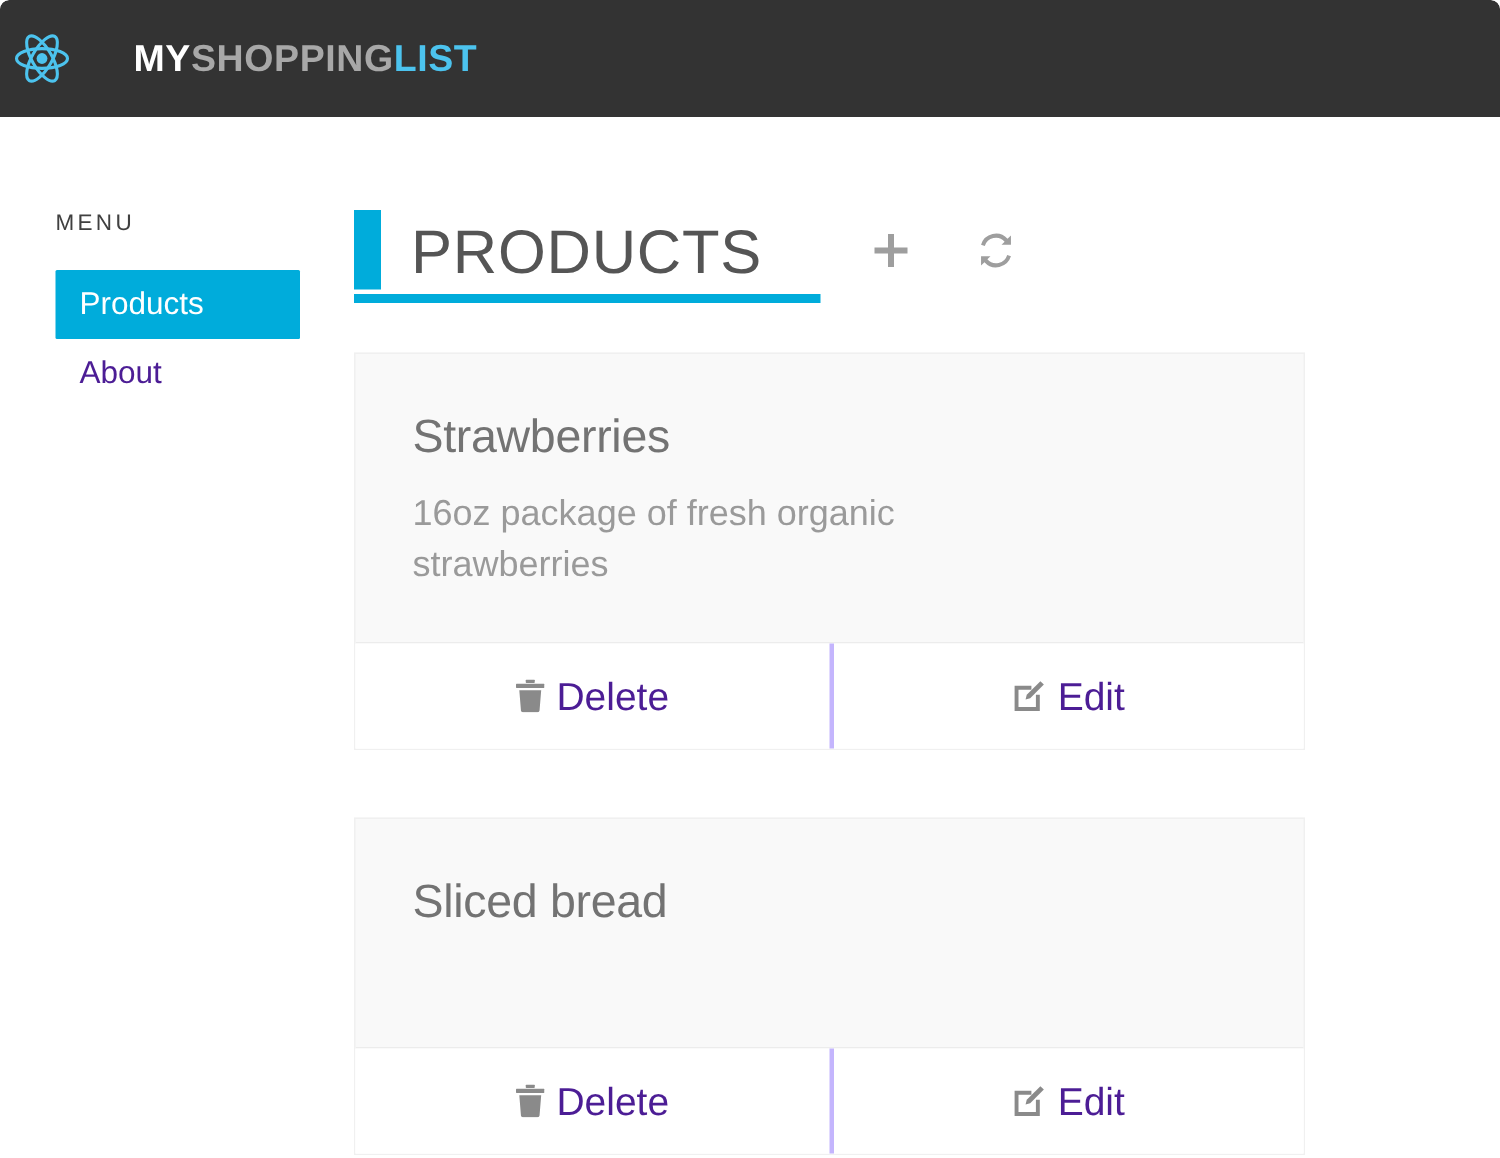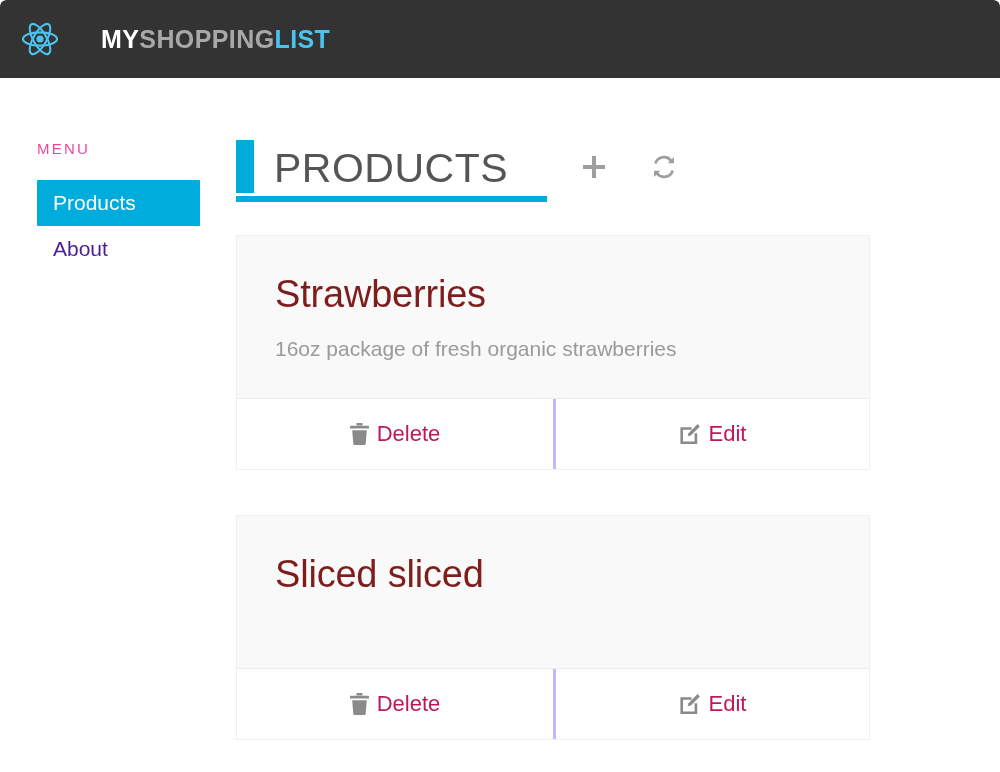--- a/index.html
+++ b/index.html
@@ -21,21 +21,21 @@
     border-radius: 6px;
     overflow: hidden;
   }
 
   
   .navbar {
     height: 78px;
     background: #333333;
     display: flex;
     align-items: center;
-    padding-left: 16px;
+    padding-left: 4px;
     border-top-left-radius: 6px;
     border-top-right-radius: 6px;
   }
 
   .brand-logo {
     width: 48px;
     height: 48px;
     flex: 0 0 48px;
     display: block;
   }
@@ -61,21 +61,21 @@
 
   
   .sidebar {
     width: 236px;
     flex: 0 0 236px;
     padding-left: 37px;
   }
 
   .menu-heading {
     font-size: 15px;
-    color: #ec4899;
+    color: #404040;
     letter-spacing: 2.2px;
     text-transform: uppercase;
     margin-bottom: 23px;
   }
 
   .menu-list { list-style: none; }
 
   .menu-item {
     font-size: 21px;
     color: #4c1d95;
@@ -164,51 +164,51 @@
     border: 1px solid #f0f0f0;
     margin-bottom: 45px;
   }
 
   .card-body {
     padding: 38px 38px 34px 38px;
     min-height: 152px;
   }
 
   .card-title {
-    font-size: 38px;
-    color: #7f1d1d;
+    font-size: 31px;
+    color: #737373;
     font-weight: normal;
     line-height: 1.1;
     margin-bottom: 18px;
     letter-spacing: -0.2px;
   }
 
   .card-text {
-    font-size: 21px;
+    font-size: 24px;
     color: #9a9a9a;
     line-height: 1.42;
     max-width: 430px;
     font-weight: normal;
   }
 
   .card-footer {
     display: flex;
     border-top: 1px solid #ececec;
     background: #ffffff;
   }
 
   .card-btn {
     flex: 1 1 50%;
     height: 70px;
     display: flex;
     align-items: center;
     justify-content: center;
     gap: 8px;
-    font-size: 22px;
-    color: #be185d;
+    font-size: 26px;
+    color: #4c1d95;
     background: #ffffff;
     border: none;
     cursor: pointer;
     font-family: "Liberation Sans", sans-serif;
   }
   .card-btn + .card-btn { border-left: 3px solid #c4b5fd; }
   .card-btn svg { display: block; flex: 0 0 auto; }
 </style>
 </head>
 <body>
@@ -300,21 +300,21 @@
                 <path d="M18.6 1.1l2.3 2.3-9.1 9.1-3.1.8.8-3.1z" fill="#8a8a8a"></path>
               </svg>
             </span>
             <span>Edit</span>
           </button>
         </div>
       </div>
 
       <div class="card">
         <div class="card-body">
-          <h2 class="card-title">Sliced sliced</h2>
+          <h2 class="card-title">Sliced bread</h2>
         </div>
         <div class="card-footer">
           <button class="card-btn">
             <span>
               <svg width="19" height="22" viewBox="0 0 19 22" xmlns="http://www.w3.org/2000/svg" fill="#8a8a8a">
                 <rect x="6.5" y="0" width="6" height="2.4" rx="0.5"></rect>
                 <rect x="0" y="2.8" width="19" height="2.8" rx="0.4"></rect>
                 <path d="M2.2 7.2h14.6l-1.1 13.5a1.3 1.3 0 0 1-1.3 1.2H4.6a1.3 1.3 0 0 1-1.3-1.2z"></path>
               </svg>
             </span>

